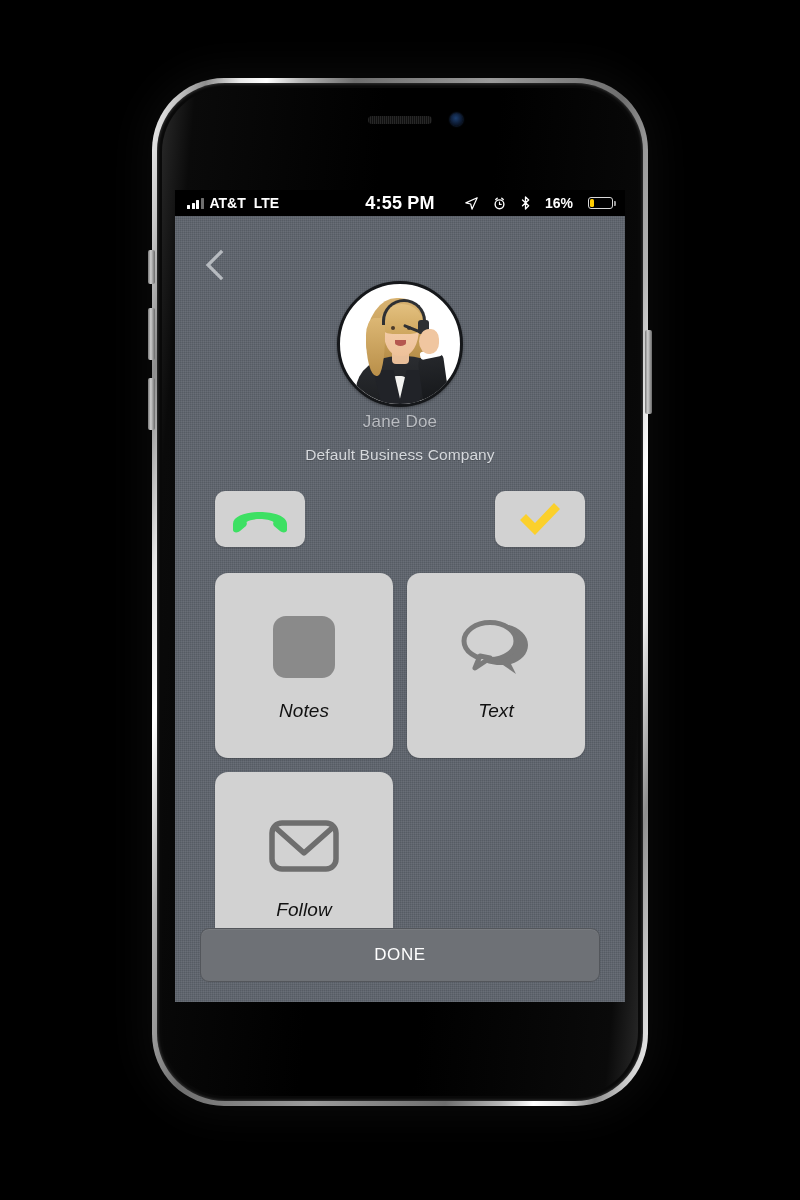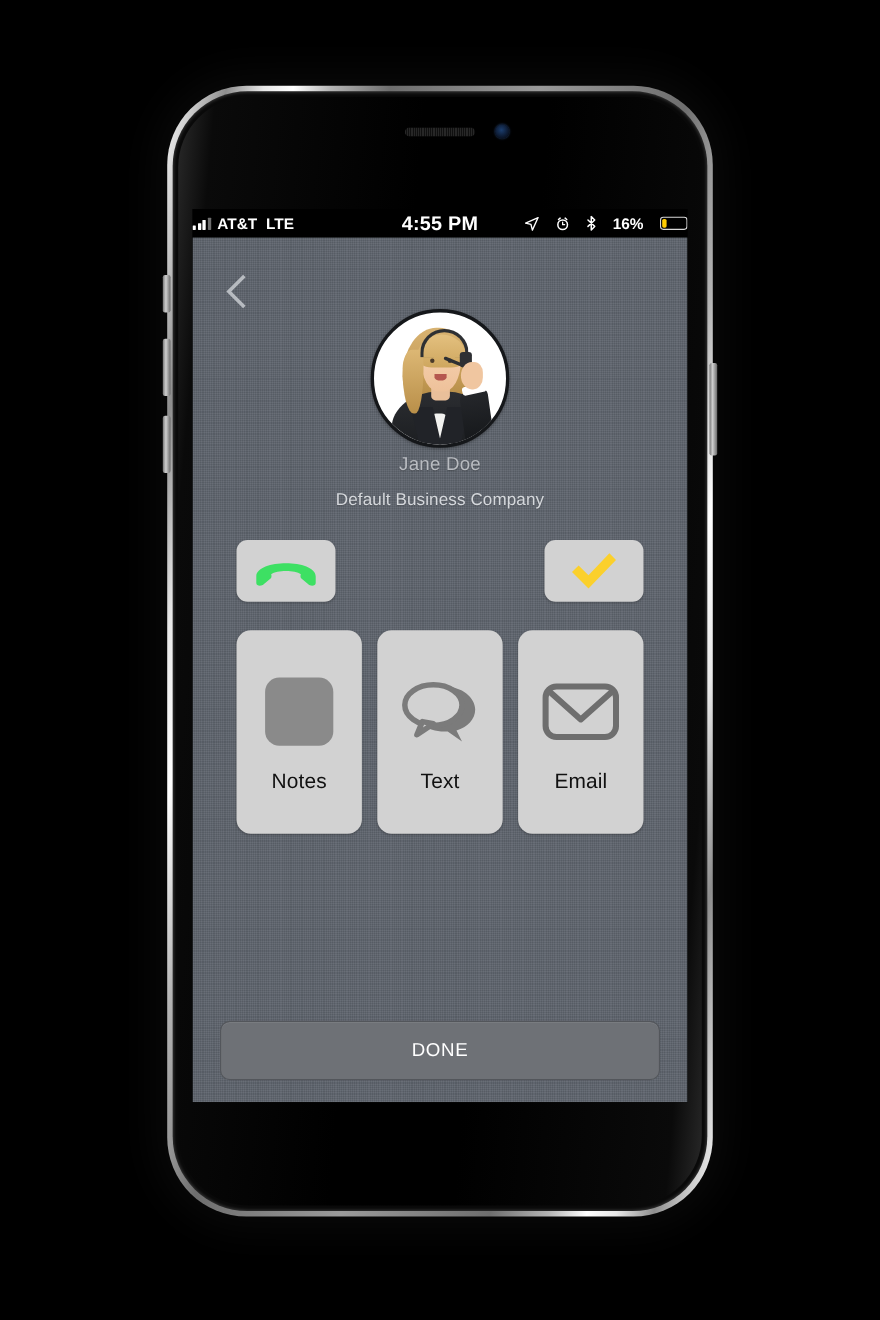--- a/index.html
+++ b/index.html
@@ -114,21 +114,21 @@
   }
 
   
   .statusbar {
     position: relative;
     height: 26px;
     background: #000;
     color: #ffffff;
     display: flex;
     align-items: center;
-    padding: 0 0;
+    padding: 0 12px;
     font-size: 14px;
     font-weight: bold;
     box-sizing: border-box;
   }
   .sb-left { display: flex; align-items: center; gap: 6px; }
   .sb-center {
     position: absolute;
     left: 0; right: 0;
     text-align: center;
     font-size: 18px;
@@ -389,23 +389,24 @@
     box-shadow: 0 1px 2px rgba(0,0,0,0.2);
   }
 
   
   .tiles {
     position: absolute;
     left: 40px;
     right: 40px;
     top: 357px;
     display: grid;
-    grid-template-columns: 1fr 1fr 1fr;
+    grid-template-columns: 1fr 1fr;
     grid-template-rows: 185px 185px;
     gap: 14px 14px;
+    font-style: italic;
   }
   .tile {
     background: #d2d2d2;
     border-radius: 13px;
     display: flex;
     flex-direction: column;
     align-items: center;
     justify-content: center;
     cursor: pointer;
     box-shadow: 0 1px 2px rgba(0,0,0,0.22);
@@ -594,21 +595,21 @@
           <div class="tile-label">Text</div>
         </div>
 
         <div class="tile">
           <div class="tile-icon">
             <svg width="72" height="56" viewBox="0 0 72 56">
               <rect x="4" y="5" width="64" height="46" rx="10" fill="none" stroke="#6e6e6e" stroke-width="5.5"></rect>
               <path d="M9 11 L36 35 L63 11" fill="none" stroke="#6e6e6e" stroke-width="5.5" stroke-linecap="round" stroke-linejoin="round"></path>
             </svg>
           </div>
-          <div class="tile-label">Email</div>
+          <div class="tile-label">Follow</div>
         </div>
       </div>
 
       <div class="done-btn">DONE</div>
 
     </div>
   </div>
 </div>
 
 </body></html>

